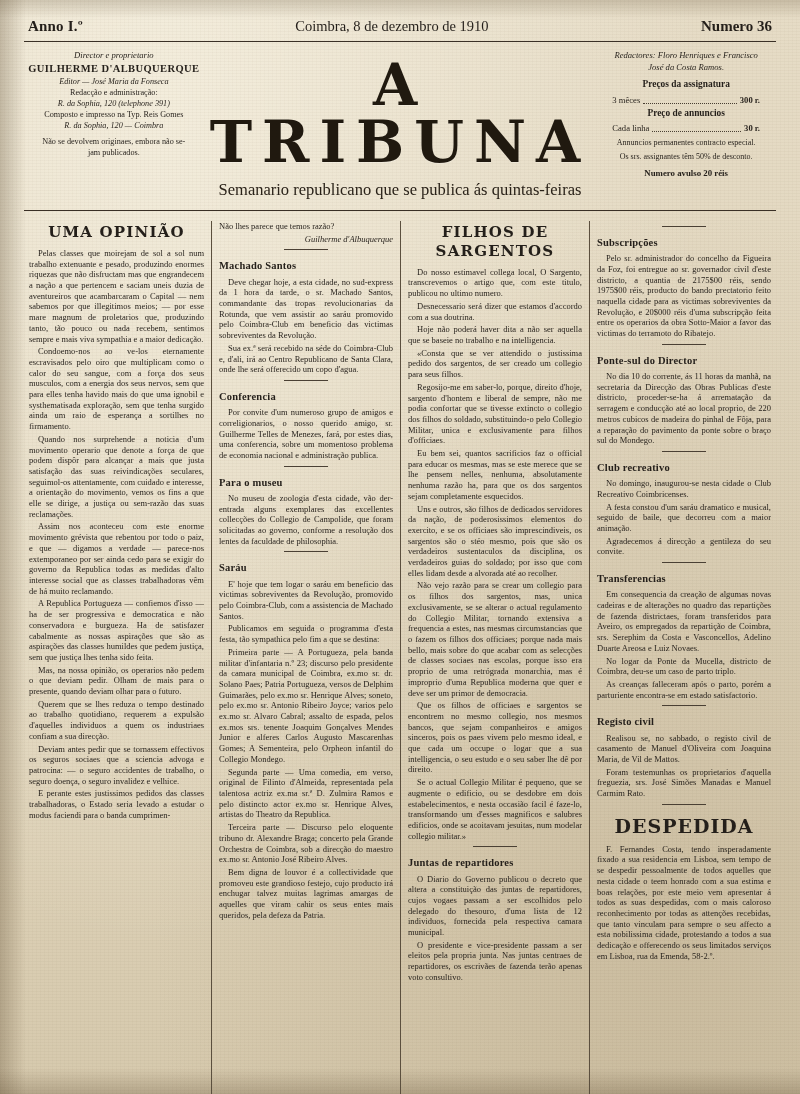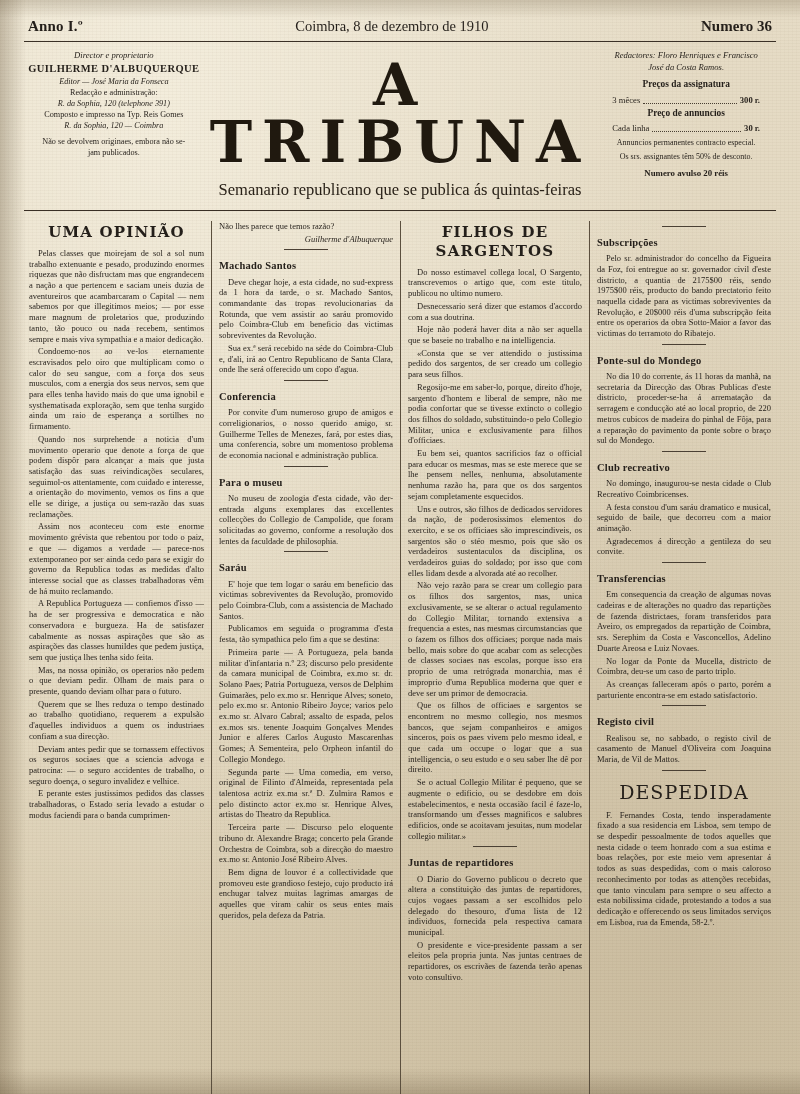--- a/index.html
+++ b/index.html
@@ -123,21 +123,21 @@
   .col p.noind{text-indent:0;}
   .col p.right{text-align:right;text-indent:0;font-style:italic;}
   .it{font-style:italic;}
   .b{font-weight:bold;}
   .sep{
     width:44px;height:0;border-top:1px solid #4a4034;
     margin:5px auto 5px auto;
   }
   .despedida{
     font-family:"DejaVu Serif", serif;
-    font-weight:normal;
+    font-weight:bold;
     font-size:19px;
     text-align:center;
     letter-spacing:1px;
     margin:10px 0 5px 0;
   }
 </style>
 </head>
 <body>
 
 <div class="page">
@@ -244,33 +244,34 @@
         <div class="sep"></div>
         <h3>Juntas de repartidores</h3>
         <p>O Diario do Governo publicou o decreto que altera a constituição das juntas de repartidores, cujos vogaes passam a ser escolhidos pelo delegado do thesouro, d'uma lista de 12 individuos, fornecida pela respectiva camara municipal.</p>
         <p>O presidente e vice-presidente passam a ser eleitos pela propria junta. Nas juntas centraes de repartidores, os escrivães de fazenda terão apenas voto consultivo.</p>
       </div>
     <div class="col">
         <div class="sep"></div>
         <h3>Subscripções</h3>
         <p>Pelo sr. administrador do concelho da Figueira da Foz, foi entregue ao sr. governador civil d'este districto, a quantia de 2175$00 réis, sendo 1975$00 réis, producto do bando prectatorio feito naquella cidade para as victimas sobreviventes da Revolução, e 20$000 réis d'uma subscripção feita entre os operarios da obra Sotto-Maior a favor das victimas do terramoto do Ribatejo.</p>
         <div class="sep"></div>
-        <h3>Ponte-sul do Mondego</h3>
+        <h3>Ponte-sul do Director</h3>
         <p>No dia 10 do corrente, ás 11 horas da manhã, na secretaria da Direcção das Obras Publicas d'este districto, proceder-se-ha á arrematação da serragem e conducção até ao local proprio, de 220 metros cubicos de madeira do pinhal de Fôja, para a reparação do pavimento da ponte sobre o braço sul do Mondego.</p>
         <div class="sep"></div>
         <h3>Club recreativo</h3>
         <p>No domingo, inaugurou-se nesta cidade o Club Recreativo Coimbricenses.</p>
         <p>A festa constou d'um saráu dramatico e musical, seguido de baile, que decorreu com a maior animação.</p>
         <p>Agradecemos á direcção a gentileza do seu convite.</p>
         <div class="sep"></div>
         <h3>Transferencias</h3>
         <p>Em consequencia da creação de algumas novas cadeiras e de alterações no quadro das repartições de fazenda districtaes, foram transferidos para Aveiro, os empregados da repartição de Coimbra, srs. Serephim da Costa e Vasconcellos, Adelino Duarte Areosa e Luiz Novaes.</p>
         <p>No logar da Ponte da Mucella, districto de Coimbra, deu-se um caso de parto triplo.</p>
         <p>As creanças falleceram após o parto, porém a parturiente encontra-se em estado satisfactorio.</p>
         <div class="sep"></div>
         <h3>Registo civil</h3>
         <p>Realisou se, no sabbado, o registo civil de casamento de Manuel d'Oliveira com Joaquina Maria, de Vil de Mattos.</p>
+        <p>Foram testemunhas os proprietarios d'aquella freguezia, srs. José Simões Manadas e Manuel Carmim Rato.</p>
         <div class="sep"></div>
         <div class="despedida">DESPEDIDA</div>
         <p>F. Fernandes Costa, tendo insperadamente fixado a sua residencia em Lisboa, sem tempo de se despedir pessoalmente de todos aquelles que nesta cidade o teem honrado com a sua estima e boas relações, por este meio vem apresentar á todos as suas despedidas, com o mais caloroso reconhecimento por todas as attenções recebidas, que tanto vinculam para sempre o seu affecto a esta nobilissima cidade, protestando a todos a sua dedicação e offerecendo os seus limitados serviços em Lisboa, rua da Emenda, 58-2.º.</p>
       </div>
   </div>
 </div>
 
 </body></html>

